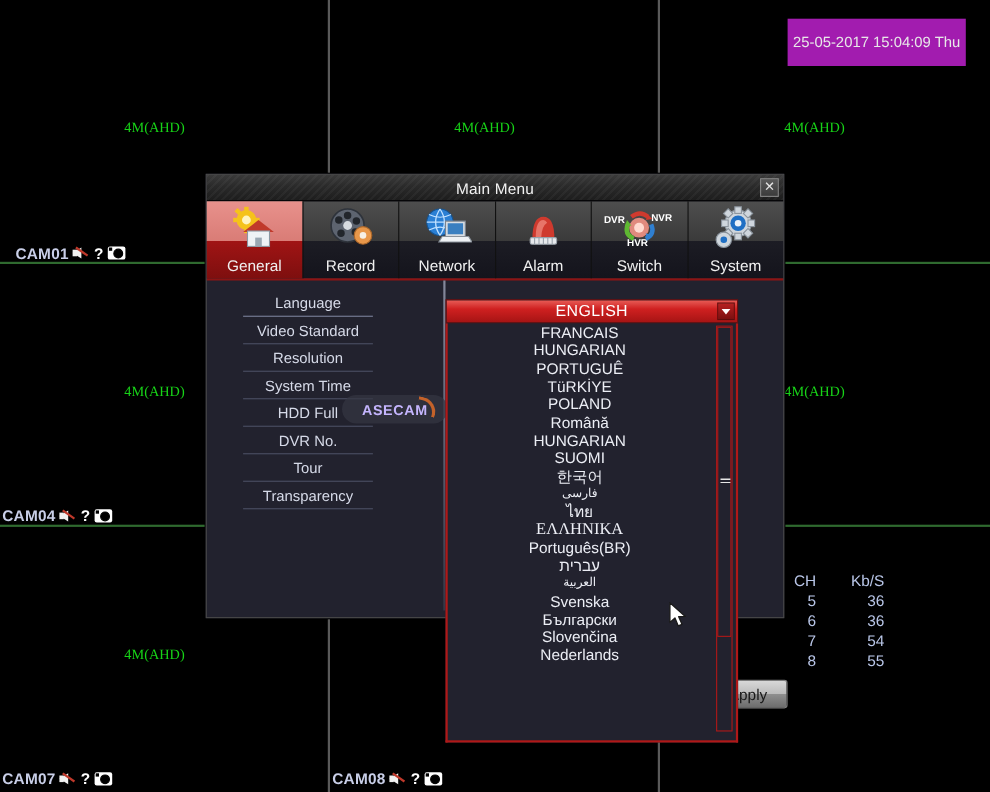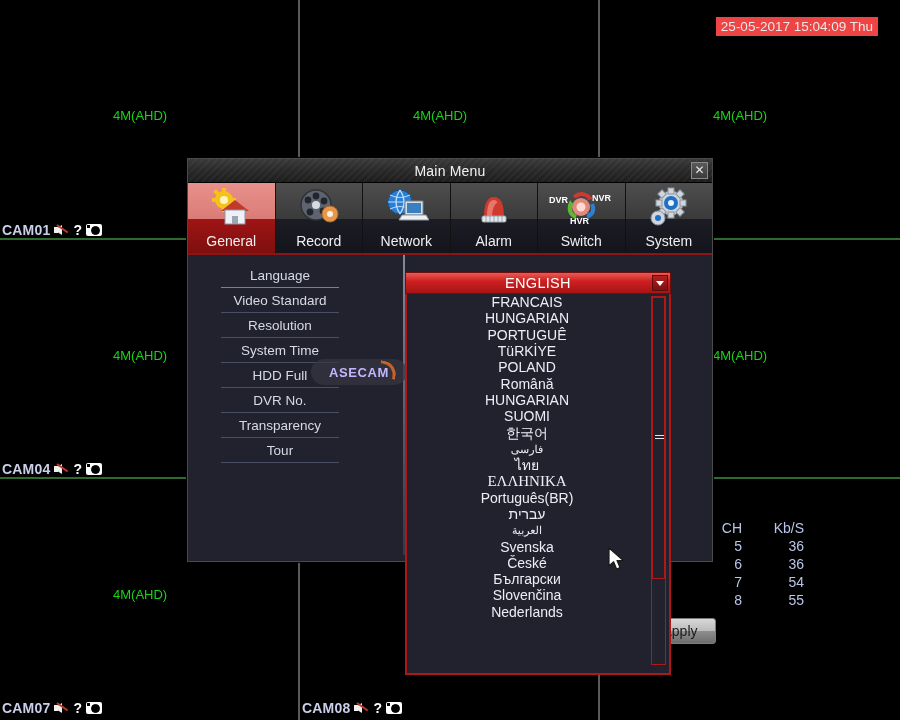--- a/index.html
+++ b/index.html
@@ -21,21 +21,21 @@
     background: #5a5a5a;
   }
   .grid-h {
     position: absolute; left: 0; width: 900px; height: 2px;
     background: #2f6a2f;
   }
   .cell-res {
     position: absolute;
     color: #17d417;
     font-size: 13px;
-    font-family: Liberation Sans, sans-serif;
+    font-family: Liberation Serif, serif;
     white-space: nowrap;
   }
   .cam-label {
     position: absolute;
     display: flex; align-items: center; gap: 4px;
     white-space: nowrap;
   }
   .cam-label .cam-name {
     color: #c9cfe8;
     font-size: 14px;
@@ -73,22 +73,22 @@
   .icn-cam::before {
     content: ""; position: absolute; left: 1px; top: 1px;
     width: 3px; height: 3px; background: #000;
   }
 
   
   #timestamp {
     position: absolute;
     color: #e8e8e8;
     font-size: 13.5px;
-    background: #ef4444;
-    padding: 2px 5px;
+    background: #a21caf;
+    padding: 14px 5px;
     white-space: nowrap;
     text-align: center;
   }
 
   
   #stats {
     position: absolute;
     color: #b9c6e8;
     font-size: 14px;
     line-height: 18px;
@@ -312,21 +312,21 @@
   <div class="grid-h" style="top:238px;"></div>
   <div class="grid-h" style="top:477px;"></div>
 
   <div class="cell-res" style="left:113px; top:108px;">4M(AHD)</div>
   <div class="cell-res" style="left:413px; top:108px;">4M(AHD)</div>
   <div class="cell-res" style="left:713px; top:108px;">4M(AHD)</div>
   <div class="cell-res" style="left:113px; top:348px;">4M(AHD)</div>
   <div class="cell-res" style="left:713px; top:348px;">4M(AHD)</div>
   <div class="cell-res" style="left:113px; top:587px;">4M(AHD)</div>
 
-  <div class="cam-label" style="left:2px; top:222px;">
+  <div class="cam-label" style="left:14px; top:222px;">
     <span class="cam-name">CAM01</span>
     <span class="icn icn-mute">
         <i class="box"></i>
         <i class="spk"></i>
         <i class="slash"></i>
       </span>
     <span class="icn icn-q">?</span>
     <span class="icn icn-cam"></span>
   </div>
 
@@ -529,24 +529,24 @@
         <div class="setting-row">
           <span>System Time</span>
         </div>
         <div class="setting-row">
           <span>HDD Full</span>
         </div>
         <div class="setting-row">
           <span>DVR No.</span>
         </div>
         <div class="setting-row">
+          <span>Tour</span>
+        </div>
+        <div class="setting-row">
           <span>Transparency</span>
-        </div>
-        <div class="setting-row">
-          <span>Tour</span>
         </div>
       </div>
 
       <div id="watermark">
         <span class="wm-text">ASECAM</span>
         <span class="wm-swoosh"></span>
       </div>
 
       <div id="apply-btn">Apply</div>
     </div>
@@ -570,21 +570,20 @@
       <div class="dd-item">HUNGARIAN</div>
       <div class="dd-item">SUOMI</div>
       <div class="dd-item">한국어</div>
       <div class="dd-item small">فارسی</div>
       <div class="dd-item">ไทย</div>
       <div class="dd-item serif">ΕΛΛΗΝΙΚΑ</div>
       <div class="dd-item">Português(BR)</div>
       <div class="dd-item">עברית</div>
       <div class="dd-item small">العربية</div>
       <div class="dd-item">Svenska</div>
-      <div class="dd-item">České</div>
       <div class="dd-item">Български</div>
       <div class="dd-item">Slovenčina</div>
       <div class="dd-item">Nederlands</div>
 
       <div id="dd-track">
         <div id="dd-thumb">
           <span class="grip"></span>
         </div>
       </div>
     </div>

